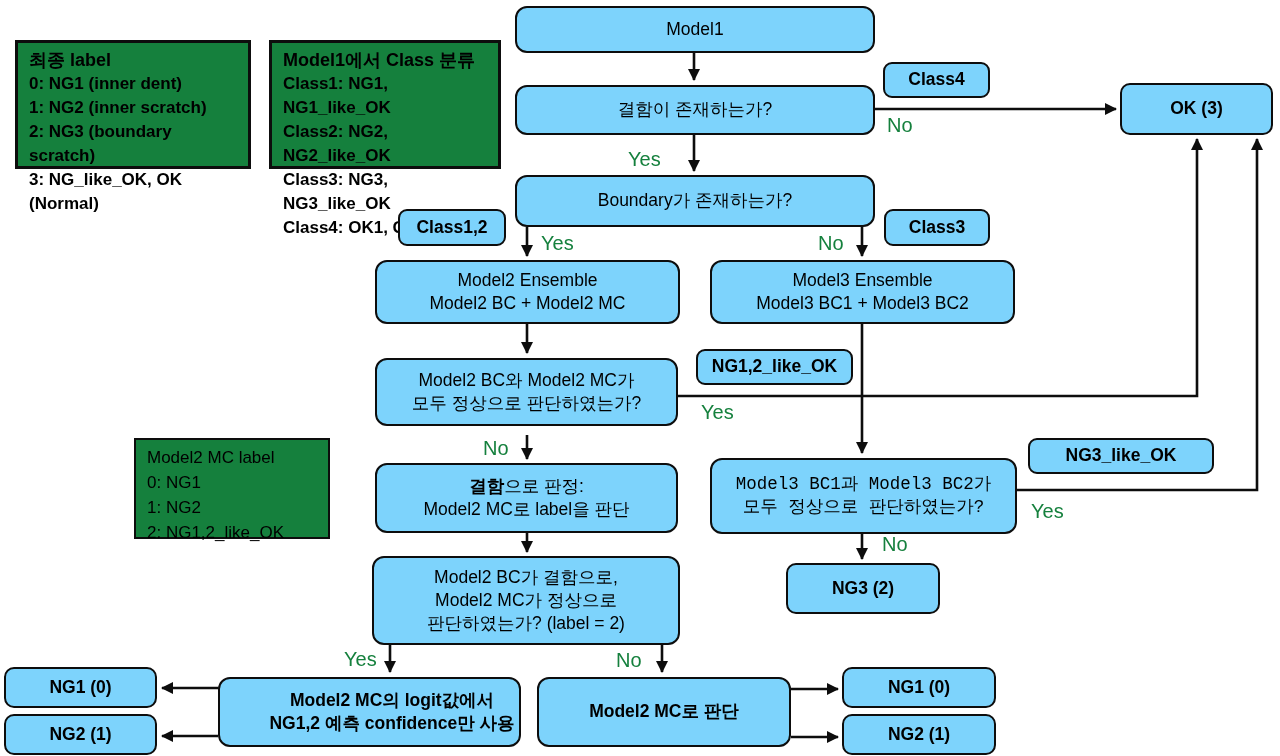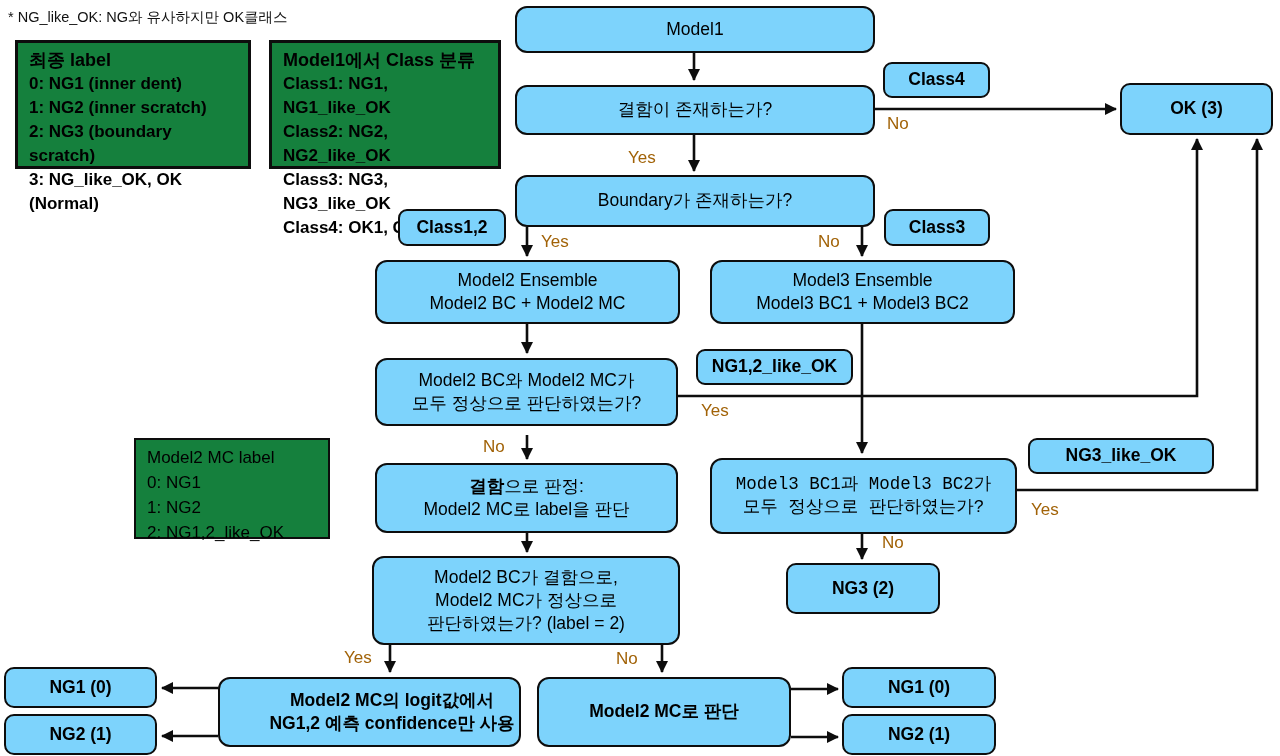--- a/index.html
+++ b/index.html
@@ -32,21 +32,21 @@
     position:absolute; background:#7dd3fc; border:2.6px solid #0d0d0d;
     border-radius:12px; z-index:2;
     display:flex; flex-direction:column; align-items:center; justify-content:center;
     text-align:right; font-size:17.5px; line-height:1.32;
   }
   .node.result { font-weight:bold; border-radius:10px; }
   .node.tag {
     font-weight:bold; border-radius:9px; border-width:2.5px; line-height:1.1;
   }
   .elabel {
-    position:absolute; font-size:17px; color:#a16207; z-index:3; white-space:nowrap;
+    position:absolute; font-size:20px; color:#15803d; z-index:3; white-space:nowrap;
   }
 </style>
 </head>
 <body>
 
 <div class="stage">
 
   <svg class="wires" width="1280" height="756" viewBox="0 0 1280 756">
     <defs>
       <marker id="ah" markerUnits="userSpaceOnUse" markerWidth="18" markerHeight="18" refX="11" refY="6" orient="auto">
@@ -68,21 +68,20 @@
       <path d="M662,645 L662,672" marker-end="url(#ah)"></path>
       <path d="M218,688 L162,688" marker-end="url(#ah)"></path>
       <path d="M218,736 L162,736" marker-end="url(#ah)"></path>
       <path d="M791,689 L838,689" marker-end="url(#ah)"></path>
       <path d="M791,737 L838,737" marker-end="url(#ah)"></path>
       <path d="M1017,490 L1257,490 L1257,139" marker-end="url(#ah)"></path>
       <path d="M862,534 L862,559" marker-end="url(#ah)"></path>
     </g>
   </svg>
 
-  <div class="note">* NG_like_OK: NG와 유사하지만 OK클래스</div>
 
   <div class="sqbox bold" style="left:15px; top:40px; width:236px; height:129px;">
     <div class="lg-title">최종 label</div>
     <div>0: NG1 (inner dent)</div>
     <div>1: NG2 (inner scratch)</div>
     <div>2: NG3 (boundary scratch)</div>
     <div>3: NG_like_OK, OK (Normal)</div>
   </div>
 
   <div class="sqbox bold" style="left:269px; top:40px; width:232px; height:129px;">

